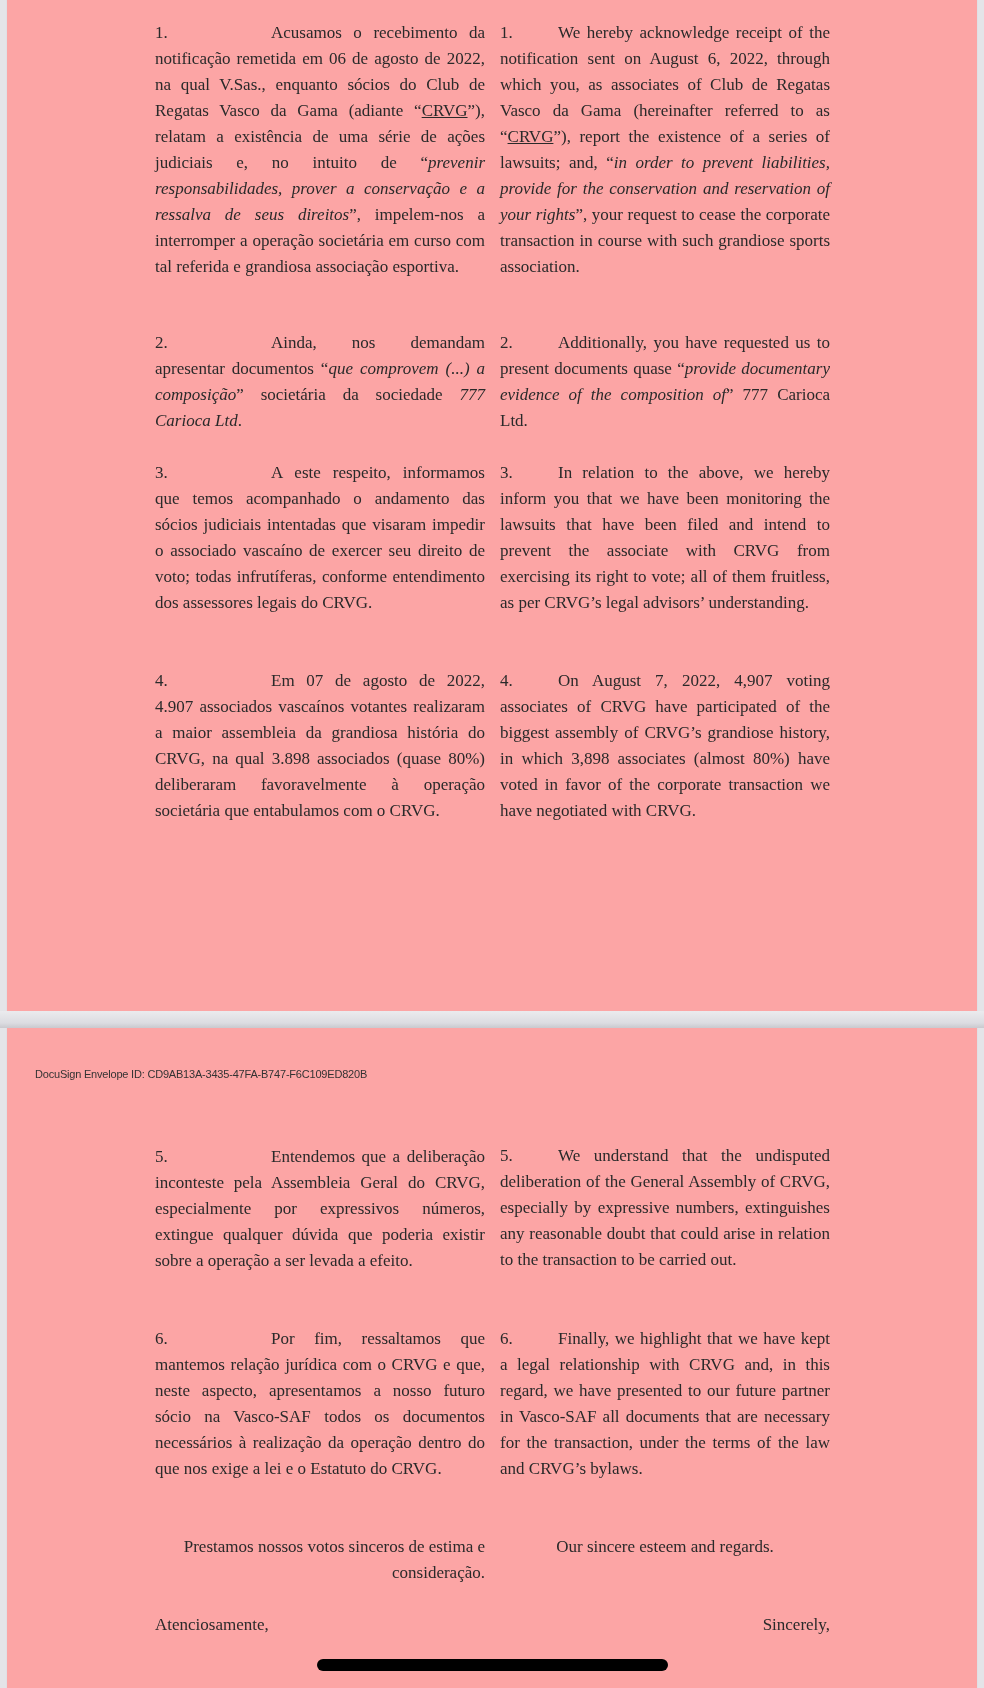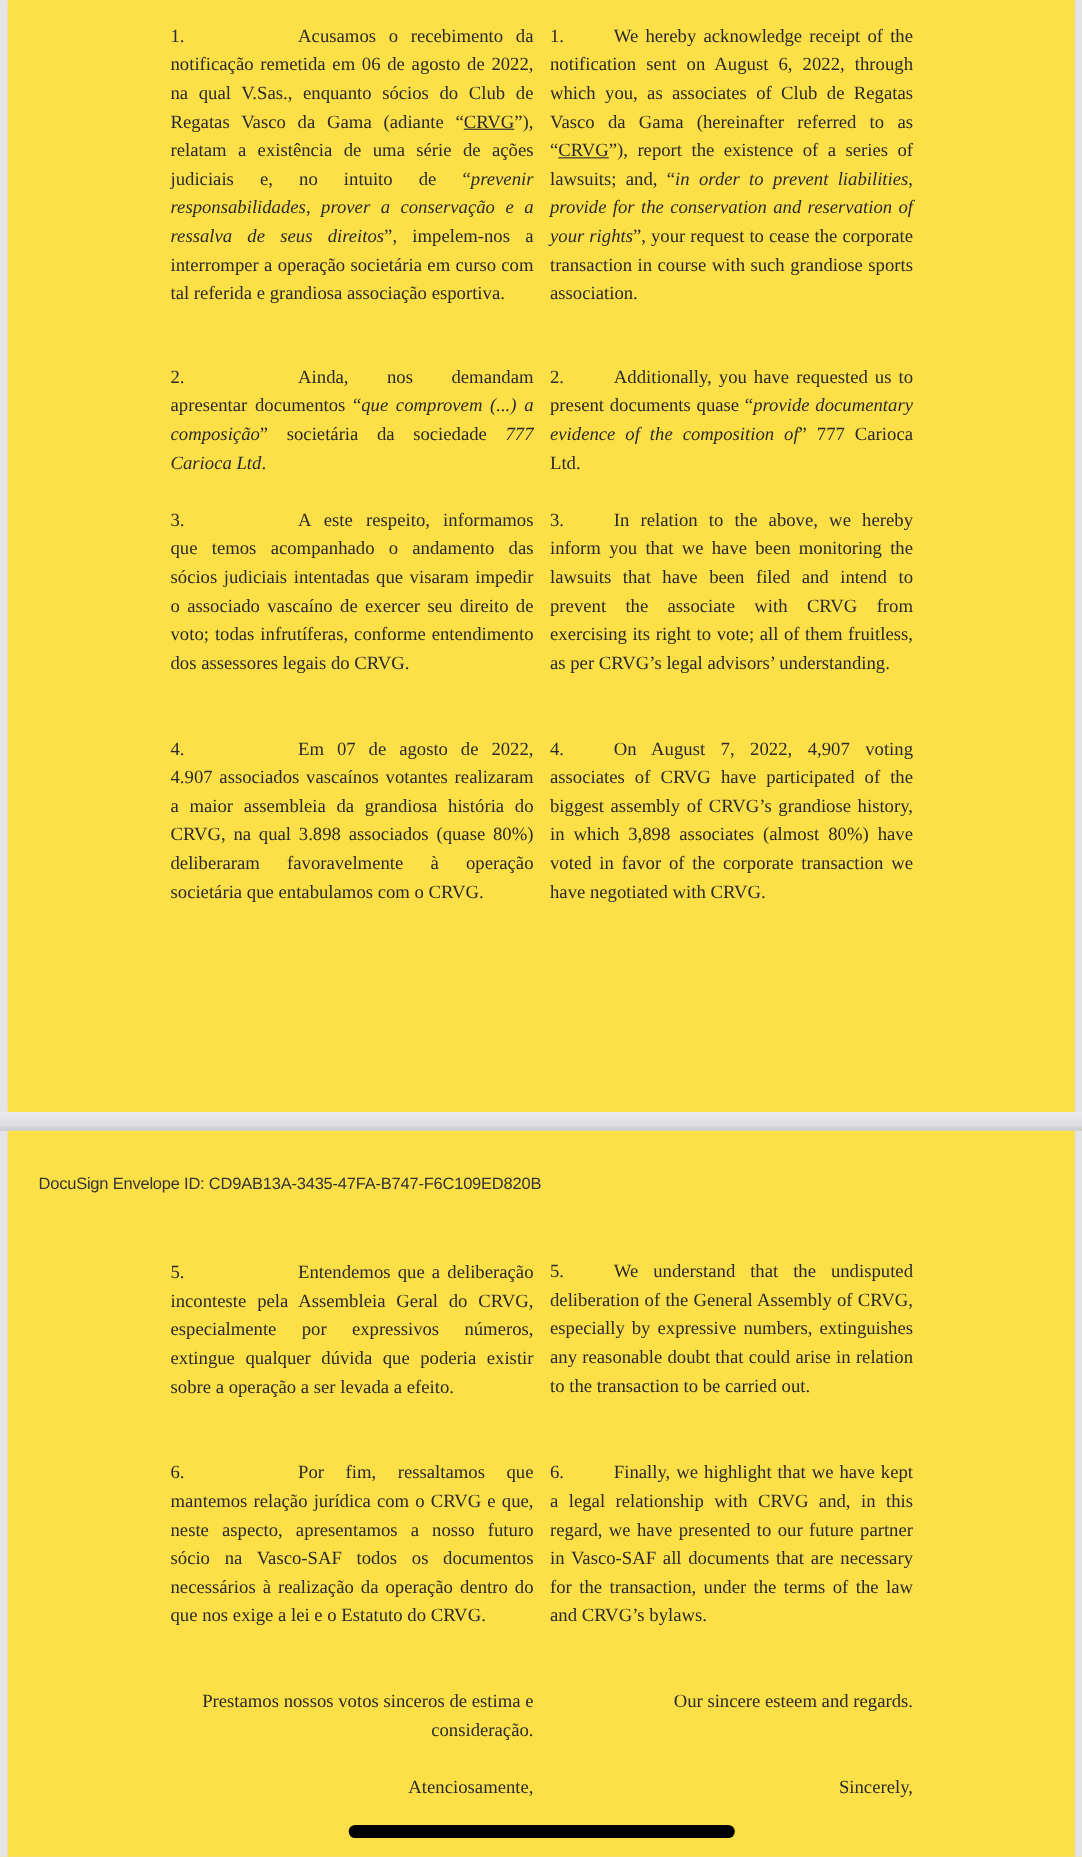--- a/index.html
+++ b/index.html
@@ -6,21 +6,21 @@
     body {
       width: 984px; height: 1688px; overflow: hidden;
       background: #e4e4e8;
       font-family: "Liberation Serif", serif;
       color: #2a2a2a;
       position: relative;
     }
     .page {
       position: absolute;
       left: 7px; width: 970px;
-      background: #fde047;
+      background: #fca5a5;
       box-shadow: 0 0 1px #cfcfd4;
     }
     #page1 { top: 0; height: 1011px; }
     #page2 { top: 1028px; height: 660px; }
     .gap {
       position: absolute; left: 0; width: 984px;
       top: 1011px; height: 17px;
       background: linear-gradient(#ebebee, #dcdce1 70%, #c9c9ce);
     }
     .col {
@@ -35,21 +35,21 @@
     .para { position: absolute; width: 330px; }
     .para p { margin: 0; text-align: justify; }
     .num { display: inline-block; }
     .pt .num { width: 116px; }
     .en .num { width: 58px; }
     .it { font-style: italic; }
     .ul { text-decoration: underline; }
     .envelope {
       position: absolute; left: 28px; top: 40px;
       font-family: "Liberation Sans", sans-serif;
-      font-size: 15px; color: #333;
+      font-size: 11px; color: #333;
       letter-spacing: -0.2px;
     }
     .home-indicator {
       position: absolute; left: 317px; top: 1659px;
       width: 351px; height: 12px; border-radius: 6px;
       background: #000;
     }
   </style>
 </head>
 <body>
@@ -93,32 +93,32 @@
     <div class="para" style="top:116px">
         <p><span class="num">5.</span><span>Entendemos que a deliberação inconteste pela Assembleia Geral do CRVG, especialmente por expressivos números, extingue qualquer dúvida que poderia existir sobre a operação a ser levada a efeito.</span></p>
       </div>
     <div class="para" style="top:298px">
         <p><span class="num">6.</span><span>Por fim, ressaltamos que mantemos relação jurídica com o CRVG e que, neste aspecto, apresentamos a nosso futuro sócio na Vasco-SAF todos os documentos necessários à realização da operação dentro do que nos exige a lei e o Estatuto do CRVG.</span></p>
       </div>
     <div class="para" style="top:506px">
         <p style="text-align:right">Prestamos nossos votos sinceros de estima e consideração.</p>
       </div>
     <div class="para" style="top:584px">
-        <p style="text-align:right">Atenciosamente,</p>
+        <p style="text-align:left">Atenciosamente,</p>
       </div>
   </div>
   <div class="col en">
     <div class="para" style="top:115px">
         <p><span class="num">5.</span><span>We understand that the undisputed deliberation of the General Assembly of CRVG, especially by expressive numbers, extinguishes any reasonable doubt that could arise in relation to the transaction to be carried out.</span></p>
       </div>
     <div class="para" style="top:298px">
         <p><span class="num">6.</span><span>Finally, we highlight that we have kept a legal relationship with CRVG and, in this regard, we have presented to our future partner in Vasco-SAF all documents that are necessary for the transaction, under the terms of the law and CRVG’s bylaws.</span></p>
       </div>
     <div class="para" style="top:506px">
-        <p style="text-align:right">Our sincere esteem and regards.</p>
+        <p style="text-align:center">Our sincere esteem and regards.</p>
       </div>
     <div class="para" style="top:584px">
         <p style="text-align:right">Sincerely,</p>
       </div>
   </div>
 </div>
 
 <div class="home-indicator"></div>
 
 </body></html>

